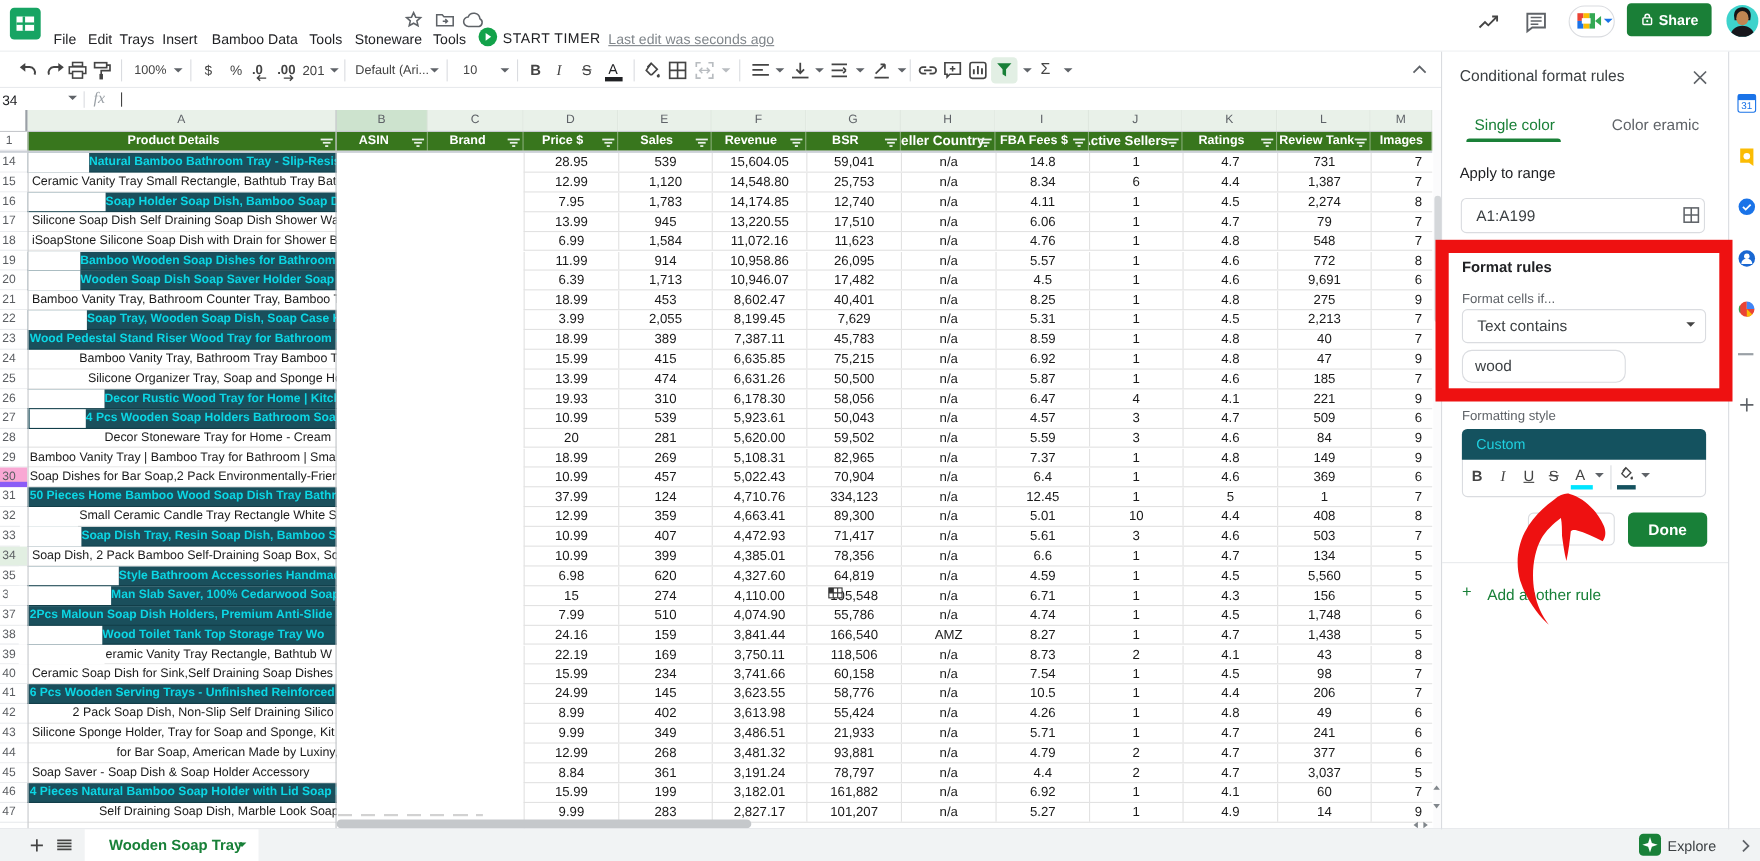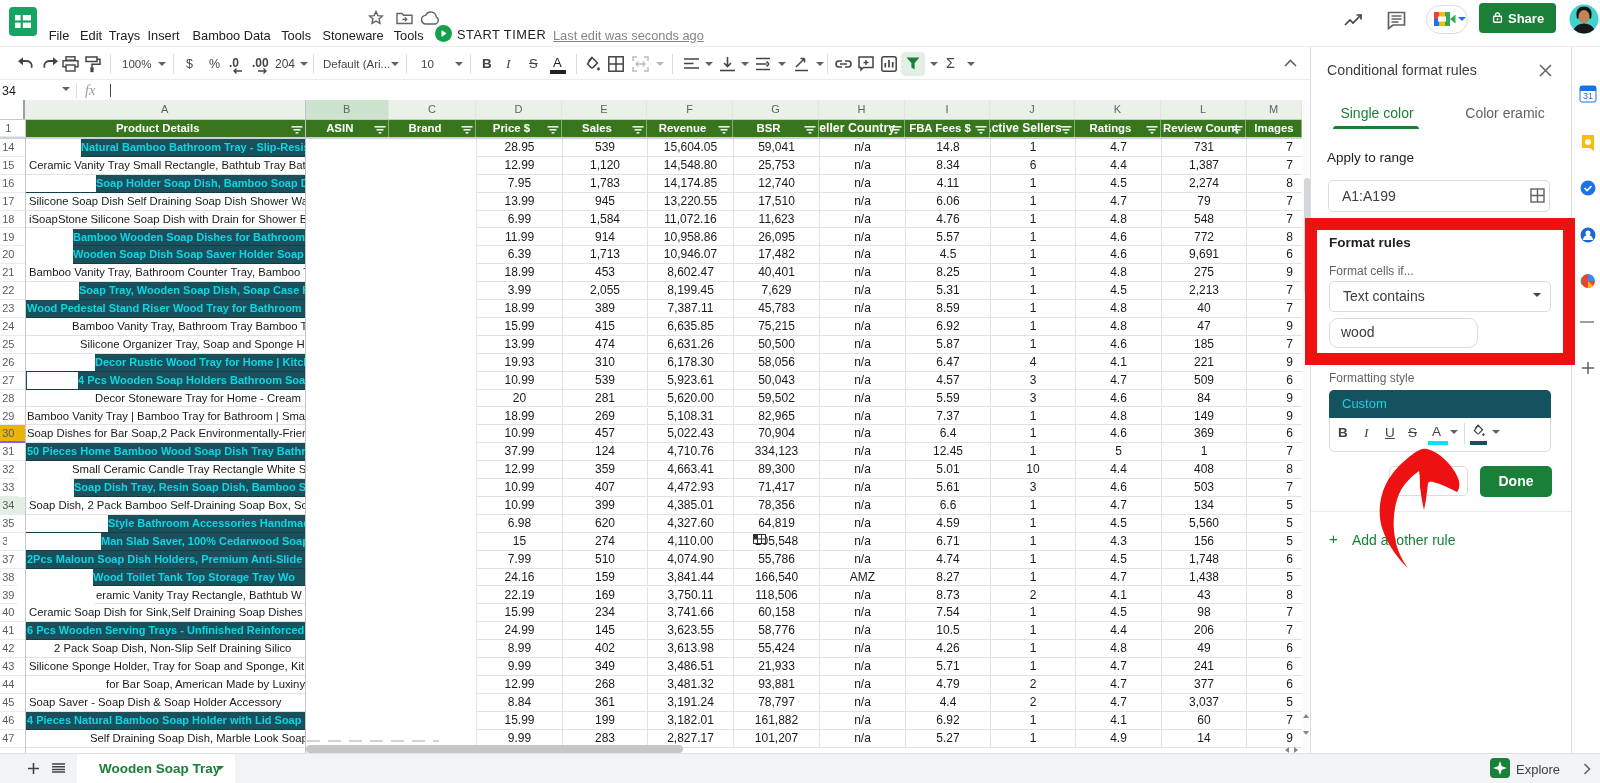--- a/index.html
+++ b/index.html
@@ -105,21 +105,21 @@
 <div class="a nw" style="left:186px;top:57px;font-size:12.5px;color:#444;width:400px;">$</div>
 <div class="a nw" style="left:209px;top:57px;font-size:12.5px;color:#444;width:400px;">%</div>
 <div class="a nw" style="left:229px;top:56px;font-size:12px;color:#444;width:30px;font-weight:700">.0</div>
 <svg class="a" style="left:232px;top:68px" width="10" height="6" viewBox="0 0 10 6">
       <path d="M10 3H2M4.5 0.5L2 3l2.5 2.5" fill="none" stroke="#444" stroke-width="1.3"></path>
     </svg>
 <div class="a nw" style="left:252px;top:56px;font-size:12px;color:#444;width:30px;font-weight:700">.00</div>
 <svg class="a" style="left:258px;top:68px" width="10" height="6" viewBox="0 0 10 6">
       <path d="M0 3h8M5.5 0.5L8 3 5.5 5.5" fill="none" stroke="#444" stroke-width="1.3"></path>
     </svg>
-<div class="a nw" style="left:275px;top:57px;font-size:12px;color:#444;width:30px;font-weight:500">204</div>
+<div class="a nw" style="left:275px;top:57px;font-size:12px;color:#444;width:30px;font-weight:500">201</div>
 <div class="tri" style="left:300px;top:62px"></div>
 <div class="sep" style="left:313px;top:54px;height:20px"></div>
 <div class="a nw" style="left:323px;top:58px;font-size:11.5px;color:#444;width:70px;">Default (Ari...</div>
 <div class="tri" style="left:391px;top:62px"></div>
 <div class="sep" style="left:406px;top:54px;height:20px"></div>
 <div class="a nw" style="left:421px;top:58px;font-size:11.5px;color:#444;width:400px;">10</div>
 <div class="tri" style="left:455px;top:62px"></div>
 <div class="sep" style="left:470px;top:54px;height:20px"></div>
 <div class="a nw" style="left:482px;top:56px;font-size:13.5px;color:#444;width:20px;font-weight:700">B</div>
 <div class="a nw" style="left:506px;top:56px;font-size:13.5px;color:#444;width:20px;font-style:italic;font-weight:500;font-family:'Liberation Serif',serif">I</div>
@@ -311,21 +311,21 @@
     </svg>
 <div class="a nw" style="left:1075px;top:120.3px;width:71px;height:16.9px;color:#fff;font-weight:700;font-size:11.4px;line-height:17.5px;text-align:center">Ratings</div>
 <div class="a" style="left:1160px;top:120.3px;width:1px;height:16.9px;background:rgba(255,255,255,.4)"></div>
 <svg class="a" style="left:1146px;top:126px" width="12" height="8" viewBox="0 0 12 8">
 <g fill="#e9f1e9">
         <rect x="0.5" y="0" width="11" height="1.6"></rect>
         <rect x="2.5" y="3" width="7" height="1.6"></rect>
         <rect x="4.6" y="6" width="2.8" height="1.6"></rect>
       </g>
     </svg>
-<div class="a nw" style="left:1161px;top:120.3px;width:85px;height:16.9px;color:#fff;font-weight:700;font-size:11.4px;line-height:17.5px;text-align:left;padding-left:2px">Review Count</div>
+<div class="a nw" style="left:1161px;top:120.3px;width:85px;height:16.9px;color:#fff;font-weight:700;font-size:11.4px;line-height:17.5px;text-align:left;padding-left:2px">Review Tank</div>
 <div class="a" style="left:1245px;top:120.3px;width:1px;height:16.9px;background:rgba(255,255,255,.4)"></div>
 <svg class="a" style="left:1231px;top:126px" width="12" height="8" viewBox="0 0 12 8">
 <g fill="#e9f1e9">
         <rect x="0.5" y="0" width="11" height="1.6"></rect>
         <rect x="2.5" y="3" width="7" height="1.6"></rect>
         <rect x="4.6" y="6" width="2.8" height="1.6"></rect>
       </g>
     </svg>
 <div class="a nw" style="left:1246px;top:120.3px;width:56px;height:16.9px;color:#fff;font-weight:700;font-size:11.4px;line-height:17.5px;text-align:center">Images</div>
 <div class="a" style="left:1301px;top:120.3px;width:1px;height:16.9px;background:rgba(255,255,255,.4)"></div>
@@ -394,21 +394,21 @@
 <div class="a" style="left:27px;top:371.7px;width:51px;height:17.5px;background:#fff"></div>
 <div class="a nw" style="left:476px;top:371.7px;width:826px;height:17.9px;border-left:1px solid #e2e2e2;border-bottom:1px solid #e2e2e2;font-size:12px;color:#1a1a1a;line-height:17.9px"><span style="display:inline-block;width:86px;height:17.9px;border-right:1px solid #e2e2e2;text-align:center">10.99</span><span style="display:inline-block;width:85px;height:17.9px;border-right:1px solid #e2e2e2;text-align:center">539</span><span style="display:inline-block;width:86px;height:17.9px;border-right:1px solid #e2e2e2;text-align:center">5,923.61</span><span style="display:inline-block;width:86px;height:17.9px;border-right:1px solid #e2e2e2;text-align:center">50,043</span><span style="display:inline-block;width:86px;height:17.9px;border-right:1px solid #e2e2e2;text-align:center">n/a</span><span style="display:inline-block;width:85px;height:17.9px;border-right:1px solid #e2e2e2;text-align:center">4.57</span><span style="display:inline-block;width:85px;height:17.9px;border-right:1px solid #e2e2e2;text-align:center">3</span><span style="display:inline-block;width:86px;height:17.9px;border-right:1px solid #e2e2e2;text-align:center">4.7</span><span style="display:inline-block;width:85px;height:17.9px;border-right:1px solid #e2e2e2;text-align:center">509</span><span style="display:inline-block;width:86px;height:17.9px;border-right:1px solid #e2e2e2;text-align:center">6</span></div>
 <div class="a" style="left:0;top:389.59999999999997px;width:24.5px;height:17.9px;background:#fff;border-bottom:1px solid #e8eaed;color:#5a5d61;font-size:11px;line-height:17.9px;text-align:center;padding-right:8px">28</div>
 <div class="a" style="left:25px;top:389.59999999999997px;width:280.5px;height:17.9px;background:#fff;border-bottom:1px solid #e2e2e2"></div>
 <div class="a nw" style="left:95px;top:389.59999999999997px;width:210.5px;height:17.9px;color:#1a1a1a;font-size:11.3px;line-height:17.9px">Decor Stoneware Tray for Home - Cream</div>
 <div class="a nw" style="left:476px;top:389.59999999999997px;width:826px;height:17.9px;border-left:1px solid #e2e2e2;border-bottom:1px solid #e2e2e2;font-size:12px;color:#1a1a1a;line-height:17.9px"><span style="display:inline-block;width:86px;height:17.9px;border-right:1px solid #e2e2e2;text-align:center">20</span><span style="display:inline-block;width:85px;height:17.9px;border-right:1px solid #e2e2e2;text-align:center">281</span><span style="display:inline-block;width:86px;height:17.9px;border-right:1px solid #e2e2e2;text-align:center">5,620.00</span><span style="display:inline-block;width:86px;height:17.9px;border-right:1px solid #e2e2e2;text-align:center">59,502</span><span style="display:inline-block;width:86px;height:17.9px;border-right:1px solid #e2e2e2;text-align:center">n/a</span><span style="display:inline-block;width:85px;height:17.9px;border-right:1px solid #e2e2e2;text-align:center">5.59</span><span style="display:inline-block;width:85px;height:17.9px;border-right:1px solid #e2e2e2;text-align:center">3</span><span style="display:inline-block;width:86px;height:17.9px;border-right:1px solid #e2e2e2;text-align:center">4.6</span><span style="display:inline-block;width:85px;height:17.9px;border-right:1px solid #e2e2e2;text-align:center">84</span><span style="display:inline-block;width:86px;height:17.9px;border-right:1px solid #e2e2e2;text-align:center">9</span></div>
 <div class="a" style="left:0;top:407.5px;width:24.5px;height:17.9px;background:#fff;border-bottom:1px solid #e8eaed;color:#5a5d61;font-size:11px;line-height:17.9px;text-align:center;padding-right:8px">29</div>
 <div class="a" style="left:25px;top:407.5px;width:280.5px;height:17.9px;background:#fff;border-bottom:1px solid #e2e2e2"></div>
 <div class="a nw" style="left:27px;top:407.5px;width:278.5px;height:17.9px;color:#1a1a1a;font-size:11.3px;line-height:17.9px">Bamboo Vanity Tray | Bamboo Tray for Bathroom | Sma</div>
 <div class="a nw" style="left:476px;top:407.5px;width:826px;height:17.9px;border-left:1px solid #e2e2e2;border-bottom:1px solid #e2e2e2;font-size:12px;color:#1a1a1a;line-height:17.9px"><span style="display:inline-block;width:86px;height:17.9px;border-right:1px solid #e2e2e2;text-align:center">18.99</span><span style="display:inline-block;width:85px;height:17.9px;border-right:1px solid #e2e2e2;text-align:center">269</span><span style="display:inline-block;width:86px;height:17.9px;border-right:1px solid #e2e2e2;text-align:center">5,108.31</span><span style="display:inline-block;width:86px;height:17.9px;border-right:1px solid #e2e2e2;text-align:center">82,965</span><span style="display:inline-block;width:86px;height:17.9px;border-right:1px solid #e2e2e2;text-align:center">n/a</span><span style="display:inline-block;width:85px;height:17.9px;border-right:1px solid #e2e2e2;text-align:center">7.37</span><span style="display:inline-block;width:85px;height:17.9px;border-right:1px solid #e2e2e2;text-align:center">1</span><span style="display:inline-block;width:86px;height:17.9px;border-right:1px solid #e2e2e2;text-align:center">4.8</span><span style="display:inline-block;width:85px;height:17.9px;border-right:1px solid #e2e2e2;text-align:center">149</span><span style="display:inline-block;width:86px;height:17.9px;border-right:1px solid #e2e2e2;text-align:center">9</span></div>
-<div class="a" style="left:0;top:425.4px;width:24.5px;height:17.9px;background:#eab308;border-bottom:2px solid #8b5cf6;color:#5a5d61;font-size:11px;line-height:17.9px;text-align:center;padding-right:8px">30</div>
+<div class="a" style="left:0;top:425.4px;width:24.5px;height:17.9px;background:#f9a8d4;border-bottom:5px solid #8b5cf6;color:#5a5d61;font-size:11px;line-height:17.9px;text-align:center;padding-right:8px">30</div>
 <div class="a" style="left:25px;top:425.4px;width:280.5px;height:17.9px;background:#fff;border-bottom:1px solid #e2e2e2"></div>
 <div class="a nw" style="left:27px;top:425.4px;width:278.5px;height:17.9px;color:#1a1a1a;font-size:11.3px;line-height:17.9px">Soap Dishes for Bar Soap,2 Pack Environmentally-Frien</div>
 <div class="a nw" style="left:476px;top:425.4px;width:826px;height:17.9px;border-left:1px solid #e2e2e2;border-bottom:1px solid #e2e2e2;font-size:12px;color:#1a1a1a;line-height:17.9px"><span style="display:inline-block;width:86px;height:17.9px;border-right:1px solid #e2e2e2;text-align:center">10.99</span><span style="display:inline-block;width:85px;height:17.9px;border-right:1px solid #e2e2e2;text-align:center">457</span><span style="display:inline-block;width:86px;height:17.9px;border-right:1px solid #e2e2e2;text-align:center">5,022.43</span><span style="display:inline-block;width:86px;height:17.9px;border-right:1px solid #e2e2e2;text-align:center">70,904</span><span style="display:inline-block;width:86px;height:17.9px;border-right:1px solid #e2e2e2;text-align:center">n/a</span><span style="display:inline-block;width:85px;height:17.9px;border-right:1px solid #e2e2e2;text-align:center">6.4</span><span style="display:inline-block;width:85px;height:17.9px;border-right:1px solid #e2e2e2;text-align:center">1</span><span style="display:inline-block;width:86px;height:17.9px;border-right:1px solid #e2e2e2;text-align:center">4.6</span><span style="display:inline-block;width:85px;height:17.9px;border-right:1px solid #e2e2e2;text-align:center">369</span><span style="display:inline-block;width:86px;height:17.9px;border-right:1px solid #e2e2e2;text-align:center">6</span></div>
 <div class="a" style="left:0;top:443.29999999999995px;width:24.5px;height:17.9px;background:#fff;border-bottom:1px solid #e8eaed;color:#5a5d61;font-size:11px;line-height:17.9px;text-align:center;padding-right:8px">31</div>
 <div class="a" style="left:25px;top:443.29999999999995px;width:280.5px;height:17.9px;background:#1a4f5c;border-bottom:1px solid #123e49"></div>
 <div class="a nw" style="left:27px;top:443.29999999999995px;width:278.5px;height:17.9px;color:#0cd6e4;font-weight:700;font-size:11px;line-height:17.9px">50 Pieces Home Bamboo Wood Soap Dish Tray Bathro</div>
 <div class="a nw" style="left:476px;top:443.29999999999995px;width:826px;height:17.9px;border-left:1px solid #e2e2e2;border-bottom:1px solid #e2e2e2;font-size:12px;color:#1a1a1a;line-height:17.9px"><span style="display:inline-block;width:86px;height:17.9px;border-right:1px solid #e2e2e2;text-align:center">37.99</span><span style="display:inline-block;width:85px;height:17.9px;border-right:1px solid #e2e2e2;text-align:center">124</span><span style="display:inline-block;width:86px;height:17.9px;border-right:1px solid #e2e2e2;text-align:center">4,710.76</span><span style="display:inline-block;width:86px;height:17.9px;border-right:1px solid #e2e2e2;text-align:center">334,123</span><span style="display:inline-block;width:86px;height:17.9px;border-right:1px solid #e2e2e2;text-align:center">n/a</span><span style="display:inline-block;width:85px;height:17.9px;border-right:1px solid #e2e2e2;text-align:center">12.45</span><span style="display:inline-block;width:85px;height:17.9px;border-right:1px solid #e2e2e2;text-align:center">1</span><span style="display:inline-block;width:86px;height:17.9px;border-right:1px solid #e2e2e2;text-align:center">5</span><span style="display:inline-block;width:85px;height:17.9px;border-right:1px solid #e2e2e2;text-align:center">1</span><span style="display:inline-block;width:86px;height:17.9px;border-right:1px solid #e2e2e2;text-align:center">7</span></div>
 <div class="a" style="left:0;top:461.2px;width:24.5px;height:17.9px;background:#fff;border-bottom:1px solid #e8eaed;color:#5a5d61;font-size:11px;line-height:17.9px;text-align:center;padding-right:8px">32</div>
 <div class="a" style="left:25px;top:461.2px;width:280.5px;height:17.9px;background:#fff;border-bottom:1px solid #e2e2e2"></div>
 <div class="a nw" style="left:72px;top:461.2px;width:233.5px;height:17.9px;color:#1a1a1a;font-size:11.3px;line-height:17.9px">Small Ceramic Candle Tray Rectangle White S</div>
@@ -450,21 +450,21 @@
 <div class="a" style="left:0;top:604.4px;width:24.5px;height:17.9px;background:#fff;border-bottom:1px solid #e8eaed;color:#5a5d61;font-size:11px;line-height:17.9px;text-align:center;padding-right:8px">40</div>
 <div class="a" style="left:25px;top:604.4px;width:280.5px;height:17.9px;background:#fff;border-bottom:1px solid #e2e2e2"></div>
 <div class="a nw" style="left:29px;top:604.4px;width:276.5px;height:17.9px;color:#1a1a1a;font-size:11.3px;line-height:17.9px">Ceramic Soap Dish for Sink,Self Draining Soap Dishes</div>
 <div class="a nw" style="left:476px;top:604.4px;width:826px;height:17.9px;border-left:1px solid #e2e2e2;border-bottom:1px solid #e2e2e2;font-size:12px;color:#1a1a1a;line-height:17.9px"><span style="display:inline-block;width:86px;height:17.9px;border-right:1px solid #e2e2e2;text-align:center">15.99</span><span style="display:inline-block;width:85px;height:17.9px;border-right:1px solid #e2e2e2;text-align:center">234</span><span style="display:inline-block;width:86px;height:17.9px;border-right:1px solid #e2e2e2;text-align:center">3,741.66</span><span style="display:inline-block;width:86px;height:17.9px;border-right:1px solid #e2e2e2;text-align:center">60,158</span><span style="display:inline-block;width:86px;height:17.9px;border-right:1px solid #e2e2e2;text-align:center">n/a</span><span style="display:inline-block;width:85px;height:17.9px;border-right:1px solid #e2e2e2;text-align:center">7.54</span><span style="display:inline-block;width:85px;height:17.9px;border-right:1px solid #e2e2e2;text-align:center">1</span><span style="display:inline-block;width:86px;height:17.9px;border-right:1px solid #e2e2e2;text-align:center">4.5</span><span style="display:inline-block;width:85px;height:17.9px;border-right:1px solid #e2e2e2;text-align:center">98</span><span style="display:inline-block;width:86px;height:17.9px;border-right:1px solid #e2e2e2;text-align:center">7</span></div>
 <div class="a" style="left:0;top:622.3px;width:24.5px;height:17.9px;background:#fff;border-bottom:1px solid #e8eaed;color:#5a5d61;font-size:11px;line-height:17.9px;text-align:center;padding-right:8px">41</div>
 <div class="a" style="left:25px;top:622.3px;width:280.5px;height:17.9px;background:#1a4f5c;border-bottom:1px solid #123e49"></div>
 <div class="a nw" style="left:27px;top:622.3px;width:278.5px;height:17.9px;color:#0cd6e4;font-weight:700;font-size:11px;line-height:17.9px">6 Pcs Wooden Serving Trays - Unfinished Reinforced W</div>
 <div class="a nw" style="left:476px;top:622.3px;width:826px;height:17.9px;border-left:1px solid #e2e2e2;border-bottom:1px solid #e2e2e2;font-size:12px;color:#1a1a1a;line-height:17.9px"><span style="display:inline-block;width:86px;height:17.9px;border-right:1px solid #e2e2e2;text-align:center">24.99</span><span style="display:inline-block;width:85px;height:17.9px;border-right:1px solid #e2e2e2;text-align:center">145</span><span style="display:inline-block;width:86px;height:17.9px;border-right:1px solid #e2e2e2;text-align:center">3,623.55</span><span style="display:inline-block;width:86px;height:17.9px;border-right:1px solid #e2e2e2;text-align:center">58,776</span><span style="display:inline-block;width:86px;height:17.9px;border-right:1px solid #e2e2e2;text-align:center">n/a</span><span style="display:inline-block;width:85px;height:17.9px;border-right:1px solid #e2e2e2;text-align:center">10.5</span><span style="display:inline-block;width:85px;height:17.9px;border-right:1px solid #e2e2e2;text-align:center">1</span><span style="display:inline-block;width:86px;height:17.9px;border-right:1px solid #e2e2e2;text-align:center">4.4</span><span style="display:inline-block;width:85px;height:17.9px;border-right:1px solid #e2e2e2;text-align:center">206</span><span style="display:inline-block;width:86px;height:17.9px;border-right:1px solid #e2e2e2;text-align:center">7</span></div>
 <div class="a" style="left:0;top:640.1999999999999px;width:24.5px;height:17.9px;background:#fff;border-bottom:1px solid #e8eaed;color:#5a5d61;font-size:11px;line-height:17.9px;text-align:center;padding-right:8px">42</div>
 <div class="a" style="left:25px;top:640.1999999999999px;width:280.5px;height:17.9px;background:#fff;border-bottom:1px solid #e2e2e2"></div>
-<div class="a nw" style="left:54px;top:640.1999999999999px;width:239.5px;height:17.9px;color:#1a1a1a;font-size:11.3px;line-height:17.9px">2 Pack Soap Dish, Non-Slip Self Draining Silico</div>
+<div class="a nw" style="left:66px;top:640.1999999999999px;width:239.5px;height:17.9px;color:#1a1a1a;font-size:11.3px;line-height:17.9px">2 Pack Soap Dish, Non-Slip Self Draining Silico</div>
 <div class="a nw" style="left:476px;top:640.1999999999999px;width:826px;height:17.9px;border-left:1px solid #e2e2e2;border-bottom:1px solid #e2e2e2;font-size:12px;color:#1a1a1a;line-height:17.9px"><span style="display:inline-block;width:86px;height:17.9px;border-right:1px solid #e2e2e2;text-align:center">8.99</span><span style="display:inline-block;width:85px;height:17.9px;border-right:1px solid #e2e2e2;text-align:center">402</span><span style="display:inline-block;width:86px;height:17.9px;border-right:1px solid #e2e2e2;text-align:center">3,613.98</span><span style="display:inline-block;width:86px;height:17.9px;border-right:1px solid #e2e2e2;text-align:center">55,424</span><span style="display:inline-block;width:86px;height:17.9px;border-right:1px solid #e2e2e2;text-align:center">n/a</span><span style="display:inline-block;width:85px;height:17.9px;border-right:1px solid #e2e2e2;text-align:center">4.26</span><span style="display:inline-block;width:85px;height:17.9px;border-right:1px solid #e2e2e2;text-align:center">1</span><span style="display:inline-block;width:86px;height:17.9px;border-right:1px solid #e2e2e2;text-align:center">4.8</span><span style="display:inline-block;width:85px;height:17.9px;border-right:1px solid #e2e2e2;text-align:center">49</span><span style="display:inline-block;width:86px;height:17.9px;border-right:1px solid #e2e2e2;text-align:center">6</span></div>
 <div class="a" style="left:0;top:658.0999999999999px;width:24.5px;height:17.9px;background:#fff;border-bottom:1px solid #e8eaed;color:#5a5d61;font-size:11px;line-height:17.9px;text-align:center;padding-right:8px">43</div>
 <div class="a" style="left:25px;top:658.0999999999999px;width:280.5px;height:17.9px;background:#fff;border-bottom:1px solid #e2e2e2"></div>
 <div class="a nw" style="left:29px;top:658.0999999999999px;width:276.5px;height:17.9px;color:#1a1a1a;font-size:11.3px;line-height:17.9px">Silicone Sponge Holder, Tray for Soap and Sponge, Kit</div>
 <div class="a nw" style="left:476px;top:658.0999999999999px;width:826px;height:17.9px;border-left:1px solid #e2e2e2;border-bottom:1px solid #e2e2e2;font-size:12px;color:#1a1a1a;line-height:17.9px"><span style="display:inline-block;width:86px;height:17.9px;border-right:1px solid #e2e2e2;text-align:center">9.99</span><span style="display:inline-block;width:85px;height:17.9px;border-right:1px solid #e2e2e2;text-align:center">349</span><span style="display:inline-block;width:86px;height:17.9px;border-right:1px solid #e2e2e2;text-align:center">3,486.51</span><span style="display:inline-block;width:86px;height:17.9px;border-right:1px solid #e2e2e2;text-align:center">21,933</span><span style="display:inline-block;width:86px;height:17.9px;border-right:1px solid #e2e2e2;text-align:center">n/a</span><span style="display:inline-block;width:85px;height:17.9px;border-right:1px solid #e2e2e2;text-align:center">5.71</span><span style="display:inline-block;width:85px;height:17.9px;border-right:1px solid #e2e2e2;text-align:center">1</span><span style="display:inline-block;width:86px;height:17.9px;border-right:1px solid #e2e2e2;text-align:center">4.7</span><span style="display:inline-block;width:85px;height:17.9px;border-right:1px solid #e2e2e2;text-align:center">241</span><span style="display:inline-block;width:86px;height:17.9px;border-right:1px solid #e2e2e2;text-align:center">6</span></div>
 <div class="a" style="left:0;top:676.0px;width:24.5px;height:17.9px;background:#fff;border-bottom:1px solid #e8eaed;color:#5a5d61;font-size:11px;line-height:17.9px;text-align:center;padding-right:8px">44</div>
 <div class="a" style="left:25px;top:676.0px;width:280.5px;height:17.9px;background:#fff;border-bottom:1px solid #e2e2e2"></div>
 <div class="a nw" style="left:106px;top:676.0px;width:199.5px;height:17.9px;color:#1a1a1a;font-size:11.3px;line-height:17.9px">for Bar Soap, American Made by Luxiny, L</div>
 <div class="a nw" style="left:476px;top:676.0px;width:826px;height:17.9px;border-left:1px solid #e2e2e2;border-bottom:1px solid #e2e2e2;font-size:12px;color:#1a1a1a;line-height:17.9px"><span style="display:inline-block;width:86px;height:17.9px;border-right:1px solid #e2e2e2;text-align:center">12.99</span><span style="display:inline-block;width:85px;height:17.9px;border-right:1px solid #e2e2e2;text-align:center">268</span><span style="display:inline-block;width:86px;height:17.9px;border-right:1px solid #e2e2e2;text-align:center">3,481.32</span><span style="display:inline-block;width:86px;height:17.9px;border-right:1px solid #e2e2e2;text-align:center">93,881</span><span style="display:inline-block;width:86px;height:17.9px;border-right:1px solid #e2e2e2;text-align:center">n/a</span><span style="display:inline-block;width:85px;height:17.9px;border-right:1px solid #e2e2e2;text-align:center">4.79</span><span style="display:inline-block;width:85px;height:17.9px;border-right:1px solid #e2e2e2;text-align:center">2</span><span style="display:inline-block;width:86px;height:17.9px;border-right:1px solid #e2e2e2;text-align:center">4.7</span><span style="display:inline-block;width:85px;height:17.9px;border-right:1px solid #e2e2e2;text-align:center">377</span><span style="display:inline-block;width:86px;height:17.9px;border-right:1px solid #e2e2e2;text-align:center">6</span></div>
 <div class="a" style="left:0;top:693.9px;width:24.5px;height:17.9px;background:#fff;border-bottom:1px solid #e8eaed;color:#5a5d61;font-size:11px;line-height:17.9px;text-align:center;padding-right:8px">45</div>

